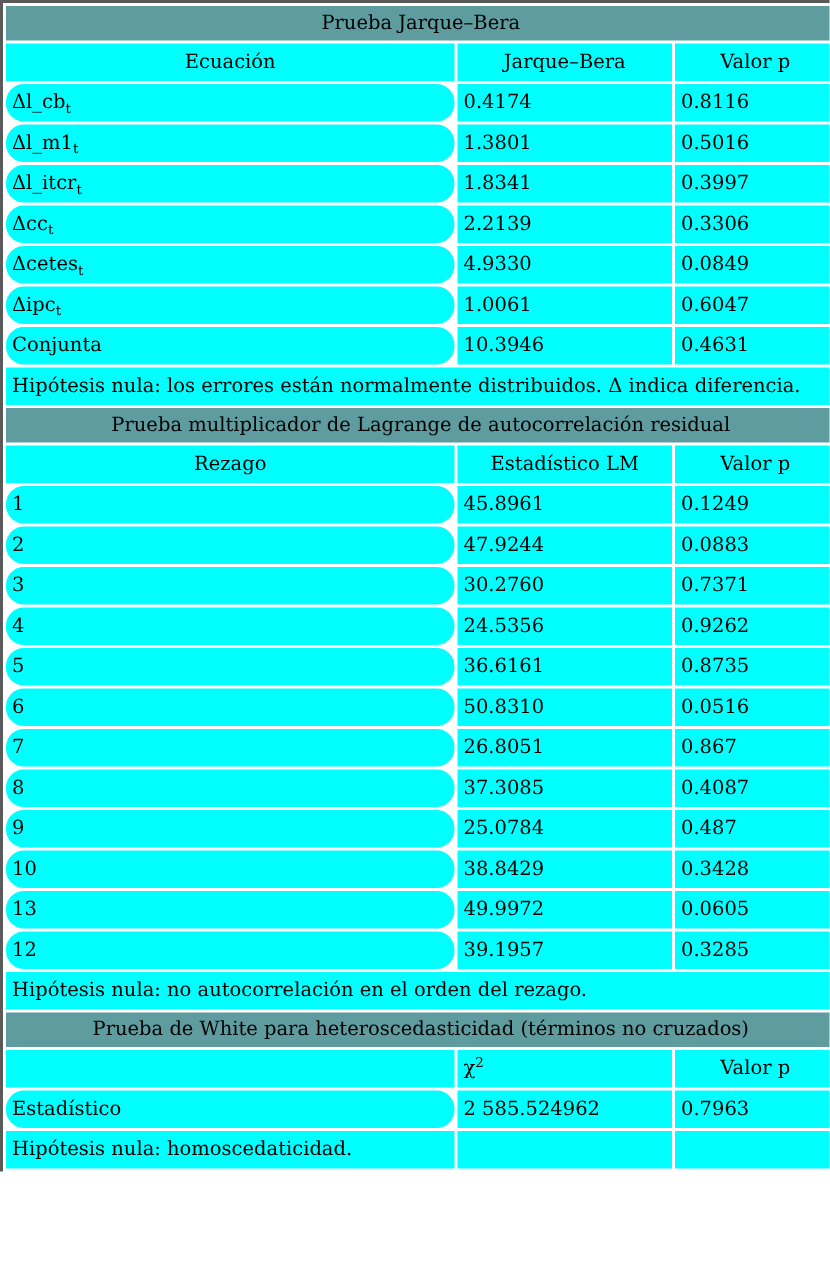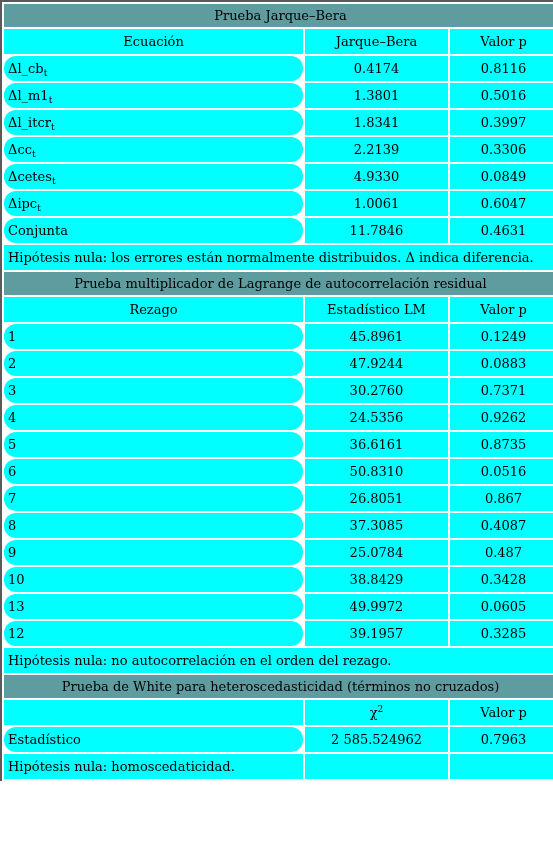--- a/index.html
+++ b/index.html
@@ -54,21 +54,20 @@
     padding: 0 4px;
   }
   td.colhead {
     text-align: center;
     margin-top: 48px;
   }
   td.colhead-left {
     text-align: center;
   }
   td.num {
-    text-align: center;
   }
   td.label {
     text-align: left;
     border-radius: 12px;
   }
   td.note {
     text-align: left;
   }
   sub {
     font-size: 9px;
@@ -78,21 +77,20 @@
     top: 3px;
   }
   sup {
     font-size: 9px;
     line-height: 0;
     vertical-align: baseline;
     position: relative;
     top: -5px;
   }
   td.chi {
-    text-align: center;
   }
   td.empty { }
 </style>
 </head>
 <body>
 
 <div id="root">
   <table class="report">
     <colgroup>
       <col class="c1">
@@ -135,21 +133,21 @@
         <td class="num">4.9330</td>
         <td class="num">0.0849</td>
       </tr>
       <tr>
         <td class="label"><span>Δipc</span><sub>t</sub></td>
         <td class="num">1.0061</td>
         <td class="num">0.6047</td>
       </tr>
       <tr>
         <td class="label"><span>Conjunta</span><sub></sub></td>
-        <td class="num">11.7846</td>
+        <td class="num">10.3946</td>
         <td class="num">0.4631</td>
       </tr>
 
       <tr>
         <td class="note" colspan="3">Hipótesis nula: los errores están normalmente distribuidos. Δ indica diferencia.</td>
       </tr>
 
       <tr>
         <td class="section" colspan="3">Prueba multiplicador de Lagrange de autocorrelación residual</td>
       </tr>

